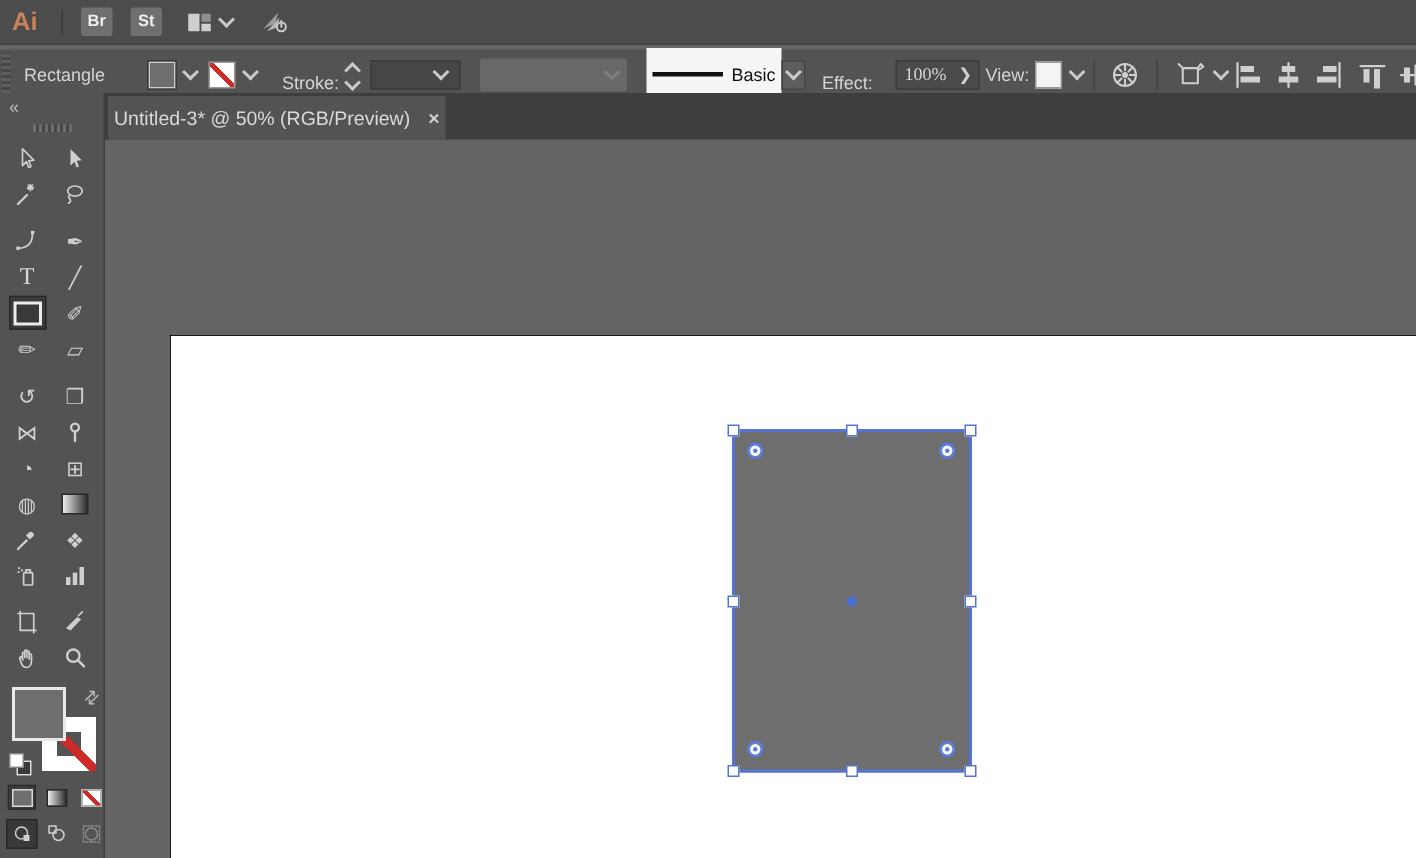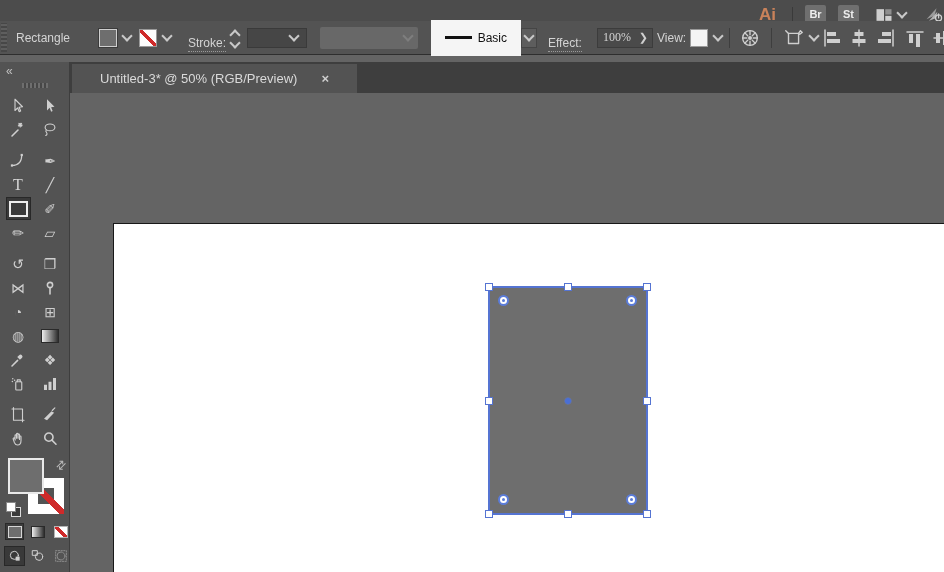--- a/index.html
+++ b/index.html
@@ -1,35 +1,35 @@
 <!DOCTYPE html>
 <html><head>
 <meta charset="utf-8">
 <style>
   html,body{margin:0;padding:0;width:944px;height:572px;overflow:hidden;
     font-family:"Liberation Sans",sans-serif;background:#646464;}
   .app{position:absolute;inset:0;width:944px;height:572px;}
 
   
   .menubar{position:absolute;top:0;left:0;right:0;height:29px;background:#4c4c4c;
-    display:flex;align-items:center;border-bottom:1px solid #404040;justify-content:flex-end;}
+    display:flex;align-items:center;border-bottom:1px solid #404040;}
   .ai-logo{color:#c9825a;font-weight:bold;font-size:17px;margin-left:8px;letter-spacing:0;}
   .menus{display:flex;gap:19px;margin-left:20px;}
   .menu-item{color:#d8d8d8;font-size:13px;cursor:default;}
   .mb-sep{width:1px;height:16px;background:#3a3a3a;margin-left:16px;}
   .sq-btn{width:21px;height:19px;background:#6f6f6f;border:none;border-radius:2px;
     color:#ededed;font-size:11px;font-weight:bold;margin-left:12px;padding:0;line-height:19px;text-align:center;}
   .ws{display:flex;align-items:center;margin-left:15px;gap:4px;}
   .chev{width:6px;height:6px;border-right:2px solid #c9c9c9;border-bottom:2px solid #c9c9c9;
     transform:rotate(45deg);display:inline-block;margin-top:-3px;}
   .mb-icon svg{width:20px;height:20px;display:block;}
   .gpu{margin-left:18px;}
 
   
-  .controlbar{position:absolute;top:21px;left:0;right:0;height:33px;background:#535353;
+  .controlbar{position:absolute;top:33px;left:0;right:0;height:33px;background:#535353;
     border-bottom:1px solid #2e2e2e;}
   .controlbar *{font-size:12px;color:#d4d4d4;}
   .cb-grip{position:absolute;left:1px;top:2px;bottom:2px;width:6px;
     background:repeating-linear-gradient(0deg,#474747 0 2px,#5e5e5e 2px 4px);}
   .cb-abs{position:absolute;top:0;height:33px;display:flex;align-items:center;}
   .cb-label{white-space:nowrap;}
   .cb-link{border-bottom:1px dotted #9a9a9a;padding-bottom:1px;margin-top:13px;}
   .swatch{width:18px;height:18px;box-sizing:border-box;display:inline-block;}
   .sw-fill{background:#6e6e6e;border:1px solid #cfcfcf;outline:1px solid #3b3b3b;}
   .sw-none{background:linear-gradient(45deg,#fdfdfd 43%,#cf2a2a 43%,#cf2a2a 57%,#fdfdfd 57%);
@@ -38,38 +38,38 @@
   .cb-chev{margin-left:6px;}
   .stepper{display:flex;flex-direction:column;gap:3px;margin-right:4px;}
   .stepper .chev{border-color:#c9c9c9;}
   .chev-up{transform:rotate(-135deg);margin-top:2px;}
   .dd-dark{width:60px;height:20px;background:#464646;border:1px solid #3a3a3a;
     display:flex;align-items:center;justify-content:flex-end;padding-right:8px;box-sizing:border-box;}
   .dd-disabled{width:98px;height:22px;background:#686868;border-radius:2px;
     display:flex;align-items:center;justify-content:flex-end;padding-right:6px;box-sizing:border-box;}
   .dd-disabled .chev{border-color:#7e7e7e;}
   .brush-field{width:90px;height:36px;background:#f5f5f5;display:flex;align-items:center;
-    padding:0 14px;box-sizing:border-box;gap:6px;}
+    padding:0 4px;box-sizing:border-box;gap:6px;}
   .brush-line{flex:1;height:3px;background:#111;}
   .brush-field span{color:#111;}
   .dd-btn{width:16px;height:20px;background:#5d5d5d;border:1px solid #454545;box-sizing:border-box;
     display:flex;align-items:center;justify-content:center;}
   .opacity-field{width:56px;height:20px;background:#4a4a4a;border:1px solid #3c3c3c;box-sizing:border-box;
     display:flex;align-items:center;padding-left:5px;}
   .opacity-arrow{margin-left:auto;padding:0 4px;color:#cfcfcf;font-size:11px;}
   .cb-sep{width:1px;height:20px;background:#3e3e3e;}
   .cb-icon svg{width:24px;height:22px;display:block;}
   .align-btn{width:26px;display:flex;justify-content:center;}
   .align-btn svg{width:24px;height:20px;}
 
   
   .tabrow{position:absolute;top:62px;left:70px;right:0;height:31px;background:#3e3e3e;
     border-bottom:1px solid #2d2d2d;}
   .tab{position:absolute;left:2px;top:2px;bottom:0;background:#535353;display:flex;
-    align-items:center;gap:24px;padding:0 28px;text-align:center;}
+    align-items:center;gap:12px;padding:0 4px;text-align:center;}
   .tab-title{color:#dadada;font-size:13px;white-space:nowrap;}
   .tab-close{color:#cfcfcf;font-size:13px;font-weight:bold;}
 
   
   .toolbar{position:absolute;top:62px;left:0;width:70px;bottom:0;background:#535353;
     border-right:1px solid #3e3e3e;box-sizing:border-box;}
   .collapse{position:absolute;left:6px;top:2px;color:#c2c2c2;font-size:12px;letter-spacing:-1px;}
   .tool-grip{position:absolute;left:22px;top:21px;width:26px;height:5px;
     background:repeating-linear-gradient(90deg,#6e6e6e 0 2px,#474747 2px 4px);}
   .tools{position:absolute;top:32px;left:0;right:1px;display:grid;

